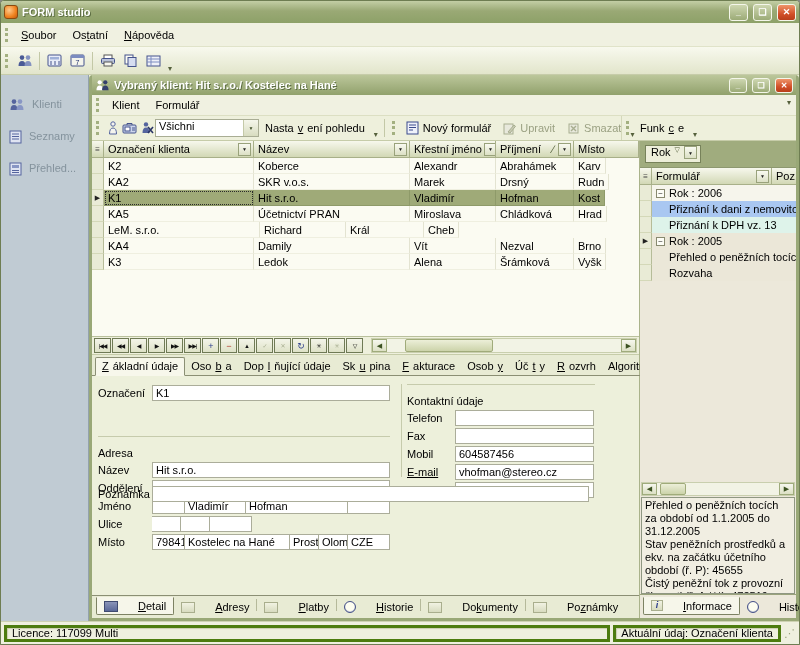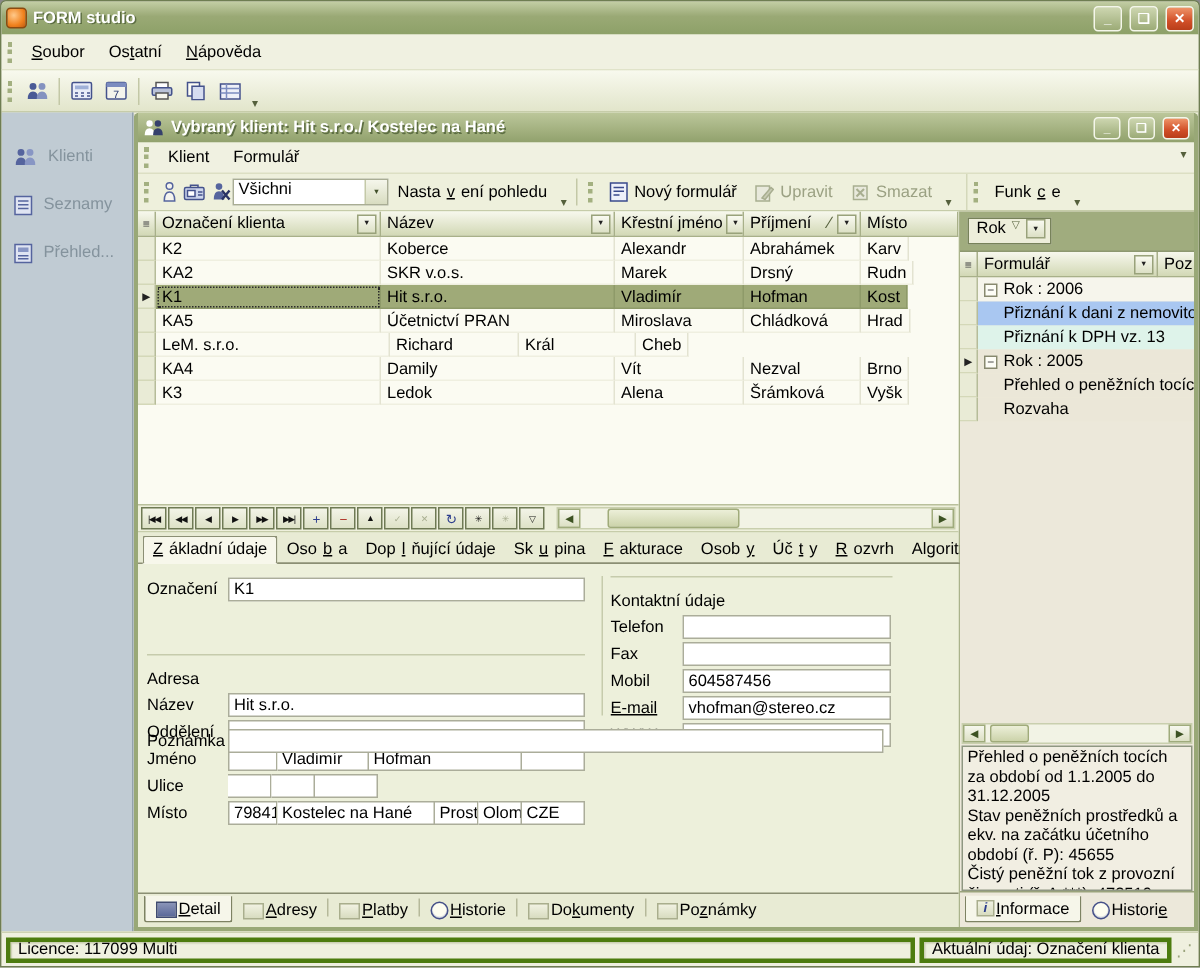--- a/index.html
+++ b/index.html
@@ -30,21 +30,21 @@
 
   
   .child{flex:1;display:flex;flex-direction:column;min-width:0;border:3px solid #99a877;border-top:none;border-radius:4px 4px 0 0;background:#edf0db}
   .ctitle{height:20px;flex:none;background:linear-gradient(#bcc79b,#91a16c);display:flex;align-items:center;gap:4px;padding:0 3px;color:#fff;font-weight:bold}
   .ctitle .winbtn{width:18px;height:15px;line-height:13px;font-size:8px}
   .ctitlelabel{flex:1;white-space:nowrap;overflow:hidden;text-shadow:1px 1px 0 #5d6e43}
   .cmenu{height:21px;flex:none;background:#f0f1e1;display:flex;align-items:center;border-bottom:1px solid #dcdfc3;position:relative}
   .cmenu .overflow{position:absolute;right:2px;top:3px}
   .ctoolbar{height:25px;flex:none;display:flex;background:#eef0dc;border-bottom:1px solid #c6cca9}
   .ct-left{flex:1;display:flex;align-items:center;min-width:0}
-  .ct-right{width:152px;flex:none;display:flex;align-items:center;border-left:1px solid #d4d8ba}
+  .ct-right{width:175px;flex:none;display:flex;align-items:center;border-left:1px solid #d4d8ba}
   .miniicon{width:17px;height:16px;display:flex;align-items:center;justify-content:center;flex:none}
   .combo{width:104px;height:18px;background:#fff;border:1px solid #a9ad94;display:flex;align-items:flex-start;padding-left:3px;flex:none}
   .combo-arr{margin-left:auto;width:15px;height:16px;background:linear-gradient(#f5f6eb,#d8dcc0);border-left:1px solid #c4c9a8;font-size:5px;display:flex;align-items:center;justify-content:center;color:#41502b}
   .flatbtn{display:flex;align-items:center;gap:4px;padding:2px 6px;white-space:nowrap}
   .flatbtn.dis{color:#9ba183}
 
   
   .content{flex:1;display:flex;min-height:0}
   .leftcol{flex:1;display:flex;flex-direction:column;min-width:0;border-right:1px solid #aab38b}
   .rightcol{width:156px;flex:none;display:flex;flex-direction:column;background:#ece8da;min-height:0}
@@ -89,21 +89,21 @@
   .link{text-decoration:underline}
   .fld{height:16px;background:#fff;border:1px solid #abad9a;padding:0 3px;display:flex;align-items:center;overflow:hidden;white-space:nowrap;flex:none}
   .sect-top{height:52px}
   .sect-hr{border-bottom:1px solid #c6cbac;margin:0 0 8px}
   .heading{height:16px;display:flex;align-items:center}
   .pozrow{display:flex;align-items:center;height:18px;margin-top:8px;padding-right:50px}
   .pozrow .fld{flex:1}
 
   
   .btabs{height:23px;flex:none;display:flex;align-items:center;background:#e8ebd4;border-top:1px solid #8b8f74;padding-left:4px}
-  .btab{display:flex;align-items:center;gap:1px;padding:2px 7px;white-space:nowrap;color:#000}
+  .btab{display:flex;align-items:center;gap:20px;padding:2px 7px;white-space:nowrap;color:#000}
   .btab.active{background:#f6f6ea;border:1px solid #7d8263;border-top-color:#f6f6ea;margin-top:-2px;border-radius:0 0 2px 2px}
   .btab .mico{width:14px;height:11px;border:1px solid #a9ae8d;background:linear-gradient(#f1f2e2,#d8dcc0);flex:none}
   .btab .mico.dark{background:linear-gradient(#8a94b8,#5a6898);border-color:#3f4a70}
   .btab .mico.clock{border-radius:50%;width:12px;height:12px;background:radial-gradient(circle at 50% 45%,#fdfdf0 55%,#6a78b0);border-color:#455088}
 
   
   .rokband{height:27px;flex:none;background:#a0ac7e;display:flex;align-items:center;padding:0 5px;border-bottom:1px solid #8d States;border-bottom:1px solid #8d9870}
   .rokbtn{height:18px;background:#edeeda;border:1px solid #77825a;display:flex;gap:4px;padding:0 3px 0 5px}
   .roksort{font-size:7px;color:#55603c}
   .fgh{display:flex;height:17px;flex:none}

